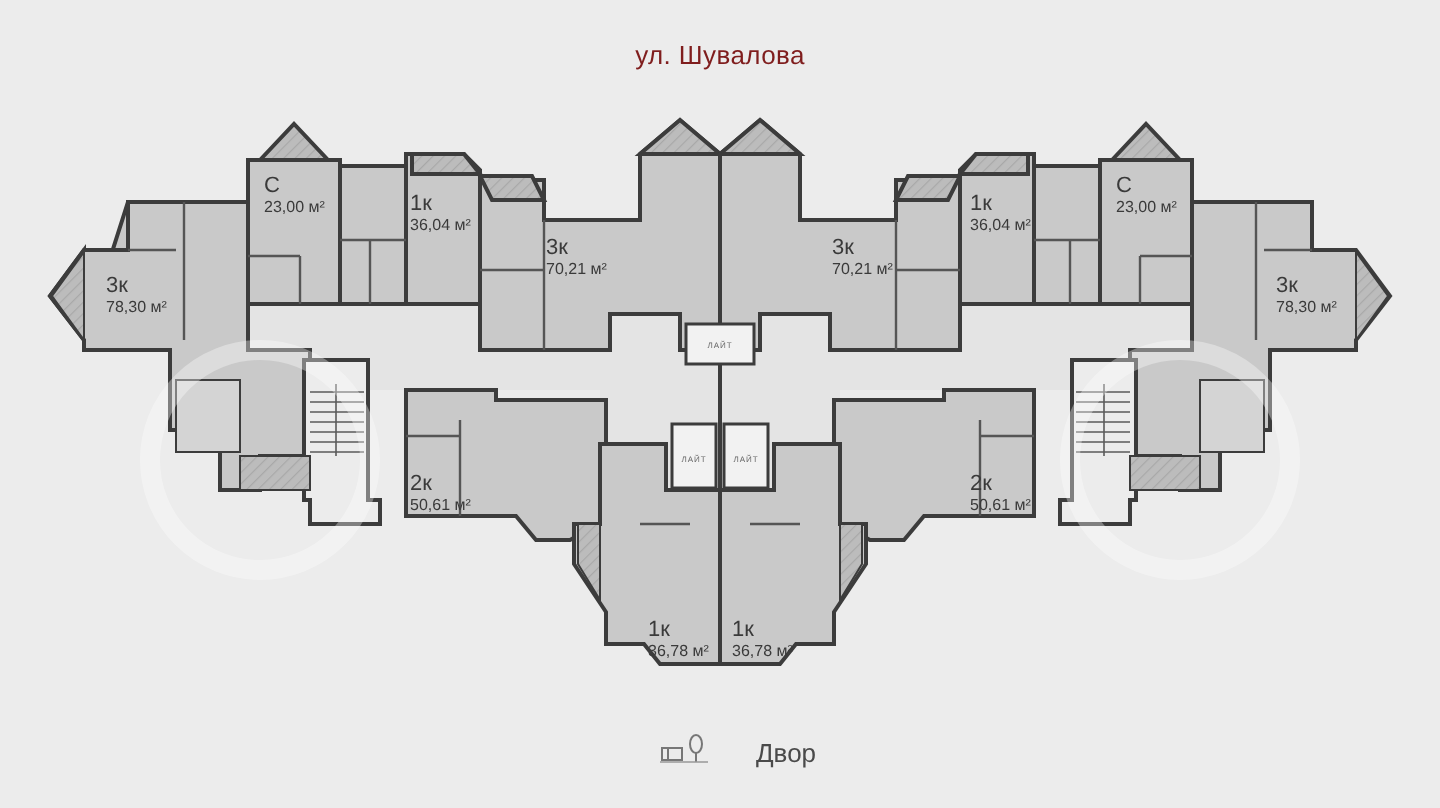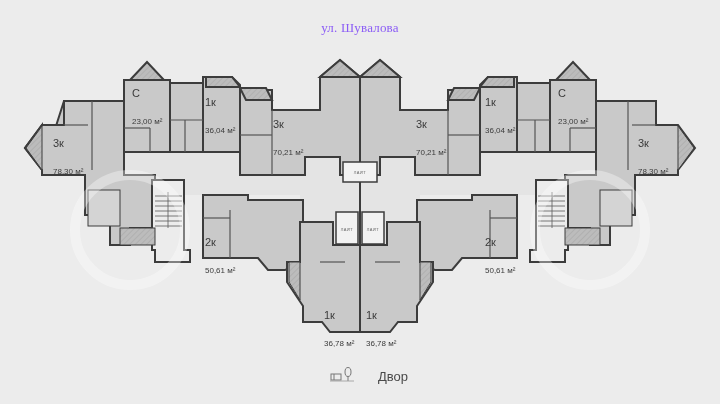--- a/index.html
+++ b/index.html
@@ -1,25 +1,25 @@
 <!DOCTYPE html>
 <html><head>
 <meta charset="utf-8">
 <style>
   html, body { margin:0; padding:0; }
   body { width:720px; height:404px; background:#ececec; overflow:hidden; position:relative;
          font-family:"Liberation Sans", "DejaVu Sans", sans-serif; }
   .street { position:absolute; top:20px; left:0; width:720px; text-align:center;
-            font-size:13px; color:#8b5cf6; letter-spacing:0.2px;font-family:Liberation Serif, serif; }
+            font-size:13px; color:#7f1d1d; letter-spacing:0.2px; }
   .yard { position:absolute; top:367px; left:330px; display:flex; align-items:center; gap:24px;
           font-size:13px; color:#4a4a4a; }
   svg.plan { position:absolute; left:0; top:0; }
   .apt-label { position:absolute; color:#3a3a3a; line-height:1; pointer-events:auto; }
   .apt-label .t { font-size:11px; display:block; }
-  .apt-label .a { font-size:8px; display:block; margin-top:19px; }
+  .apt-label .a { font-size:8px; display:block; margin-top:1px; }
   .lift-label { position:absolute; font-size:4px; color:#666; letter-spacing:0.5px; text-align:center; }
 </style>
 </head>
 <body>
 
 <div class="street">ул. Шувалова</div>
 
 <svg class="plan" width="720" height="404" viewBox="0 0 720 404">
   <defs>
     <pattern id="hatch" width="4" height="4" patternUnits="userSpaceOnUse" patternTransform="rotate(45)">

